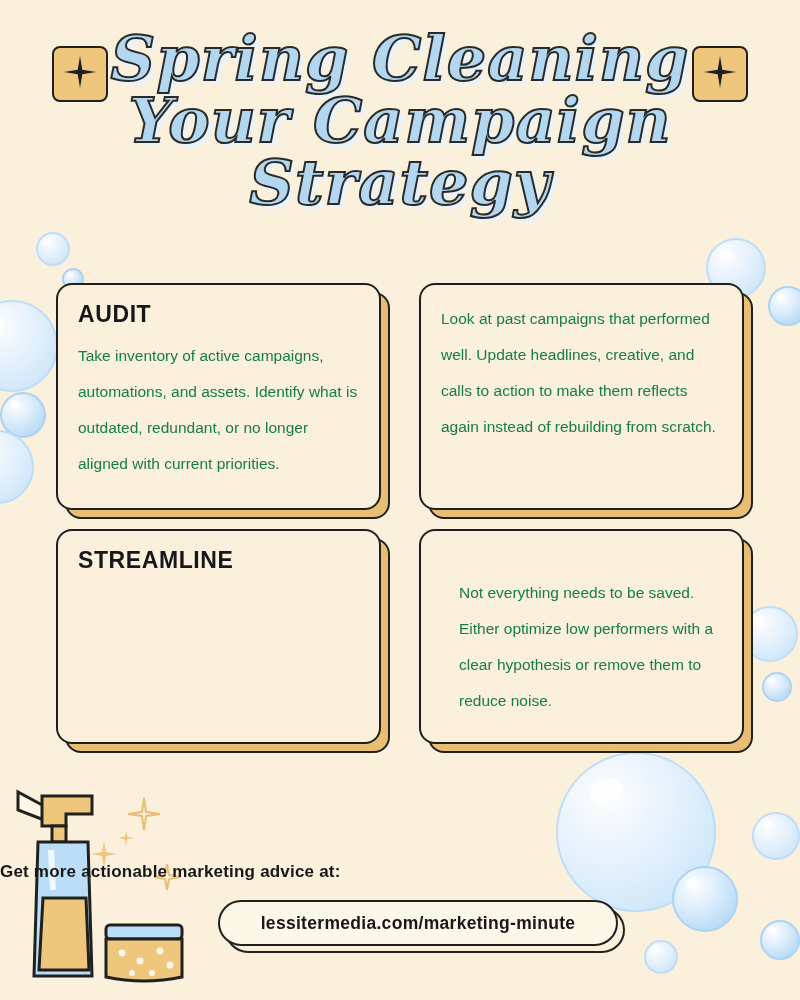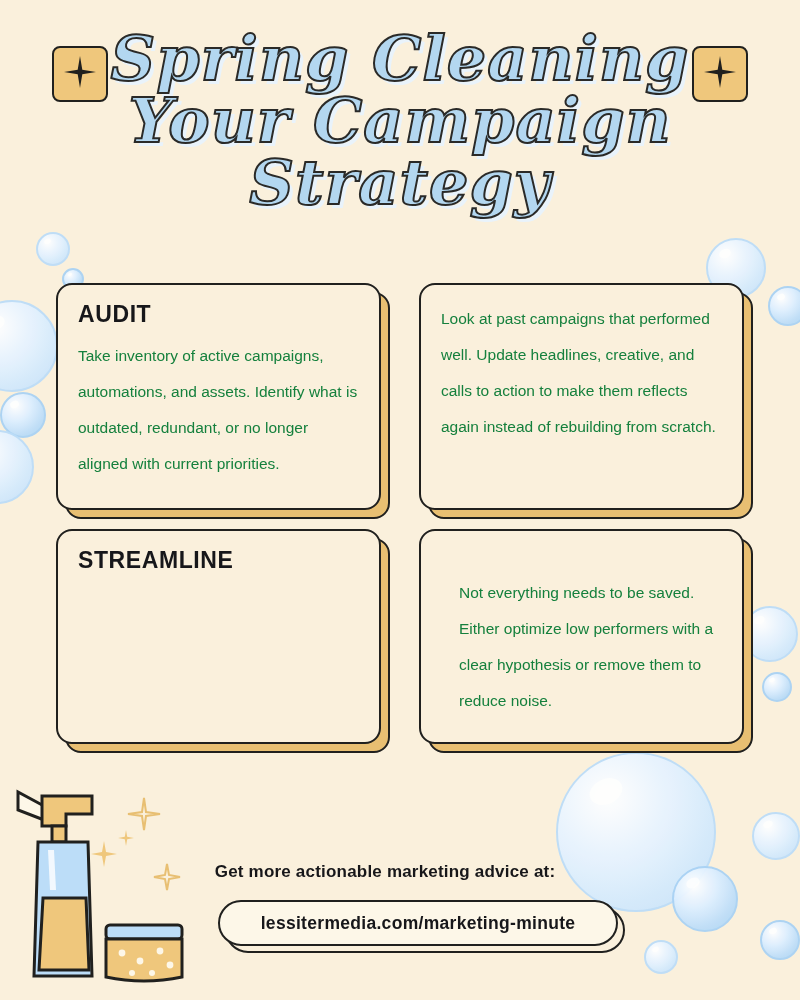--- a/index.html
+++ b/index.html
@@ -119,21 +119,21 @@
     color: #15803d;
   }
   .card.indent p { padding-left: 18px; margin-top: 28px; }
 
   
   .footer-cta {
     position: absolute;
     left: 0;
     top: 862px;
     width: 770px;
-    text-align: center;
+    text-align: left;
     font-size: 17px;
     font-weight: bold;
     color: #17171a;
     letter-spacing: .2px;
     z-index: 6;
   }
   .url-pill-wrap {
     position: absolute;
     left: 218px;
     top: 900px;

